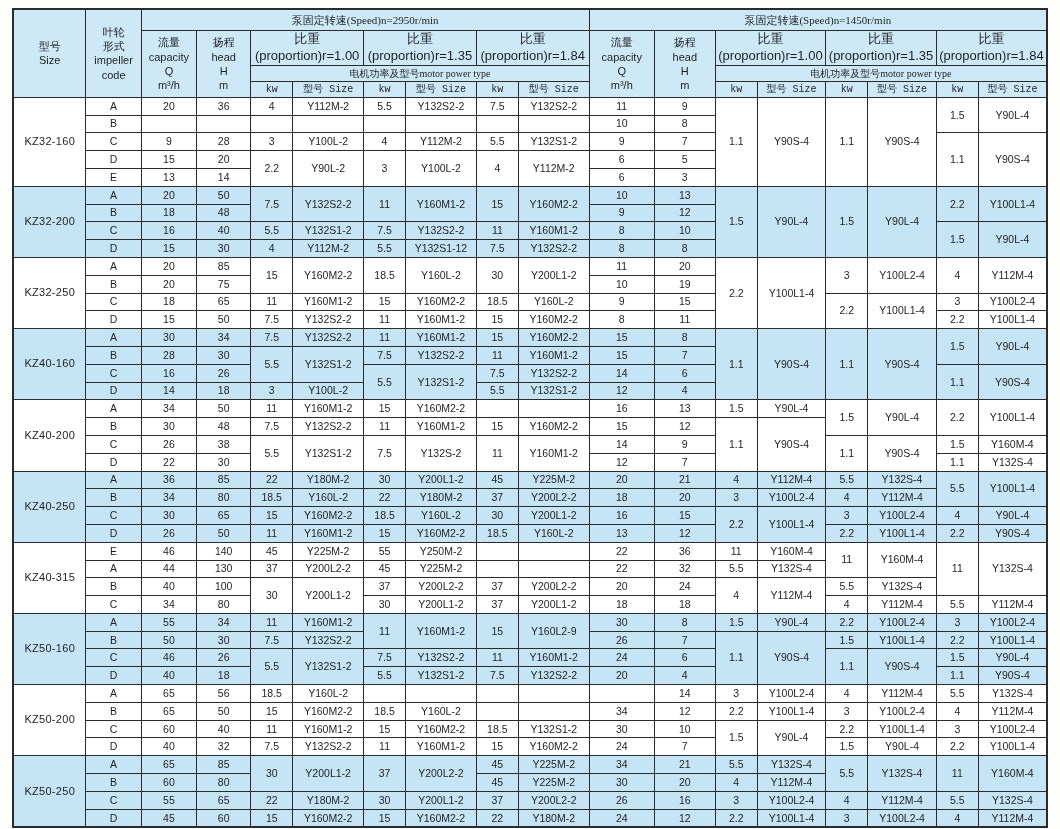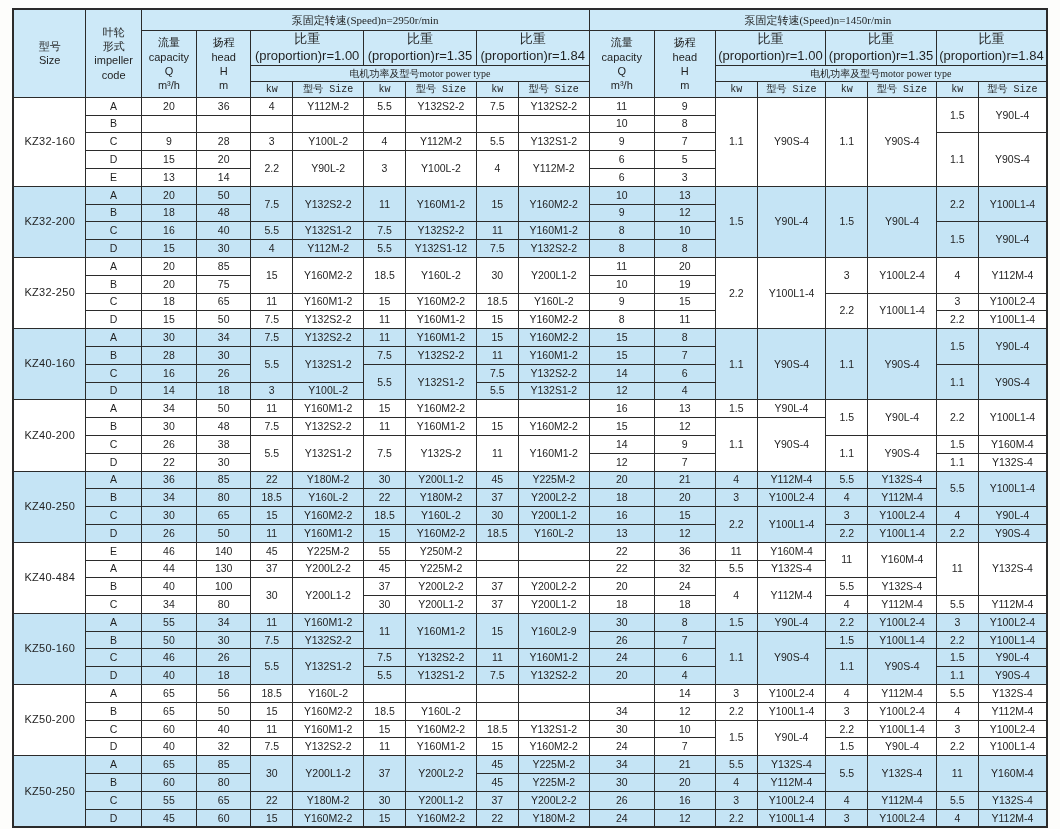--- a/index.html
+++ b/index.html
@@ -494,21 +494,21 @@
         <td>18.5</td>
         <td>Y160L-2</td>
         <td>13</td>
         <td>12</td>
         <td>2.2</td>
         <td>Y100L1-4</td>
         <td>2.2</td>
         <td>Y90S-4</td>
       </tr>
       <tr class="white">
-        <td rowspan="4" class="model">KZ40-484</td>
+        <td rowspan="4" class="model">KZ40-315</td>
         <td>E</td>
         <td>46</td>
         <td>140</td>
         <td>45</td>
         <td>Y225M-2</td>
         <td>55</td>
         <td>Y250M-2</td>
         <td></td>
         <td></td>
         <td>22</td>

